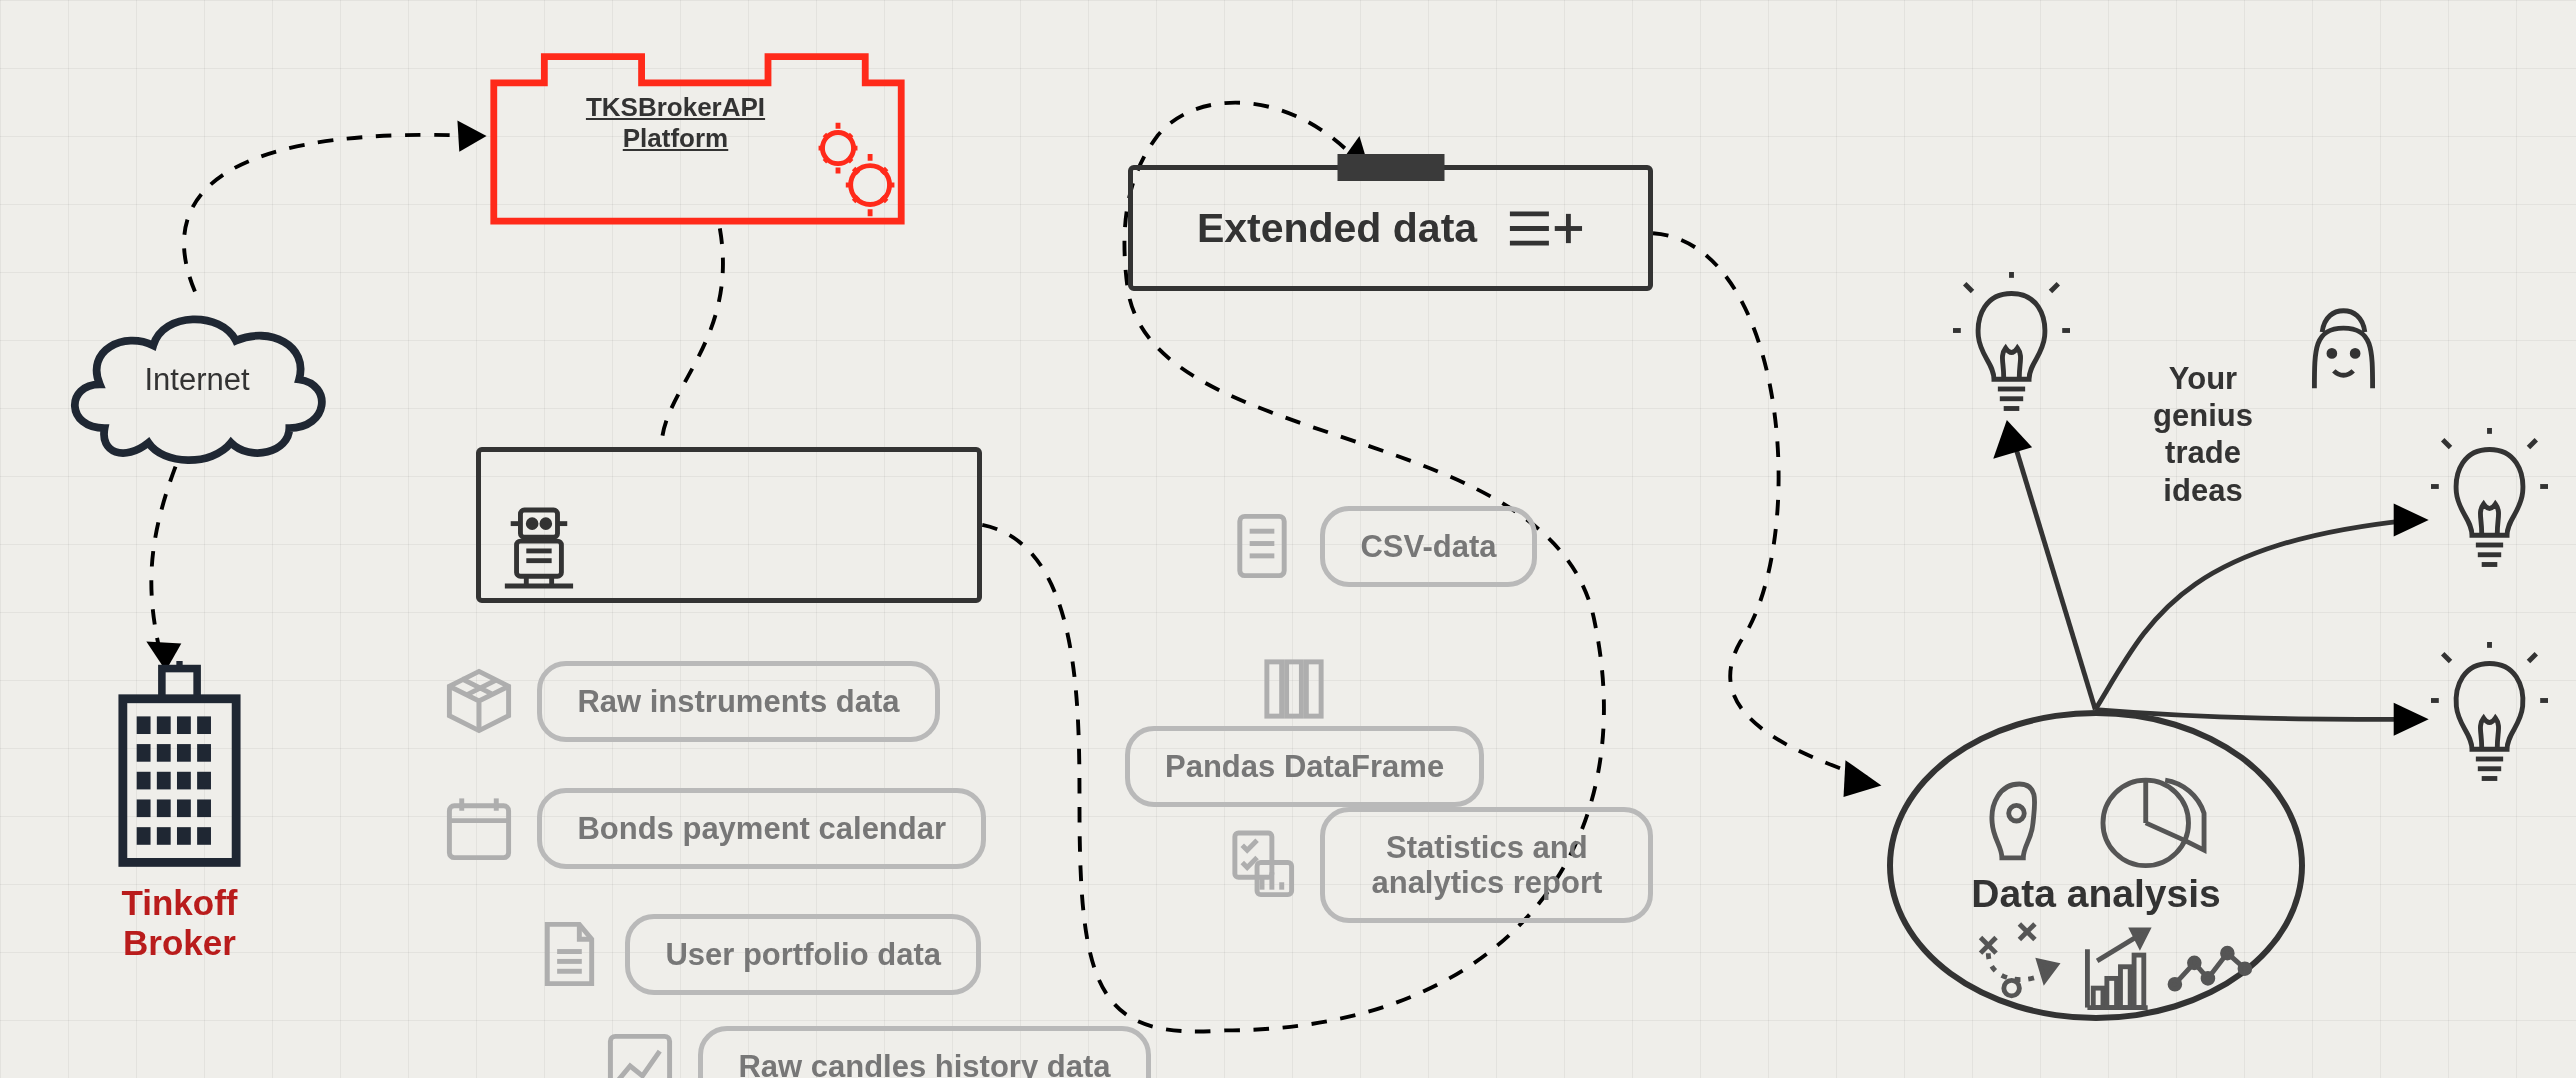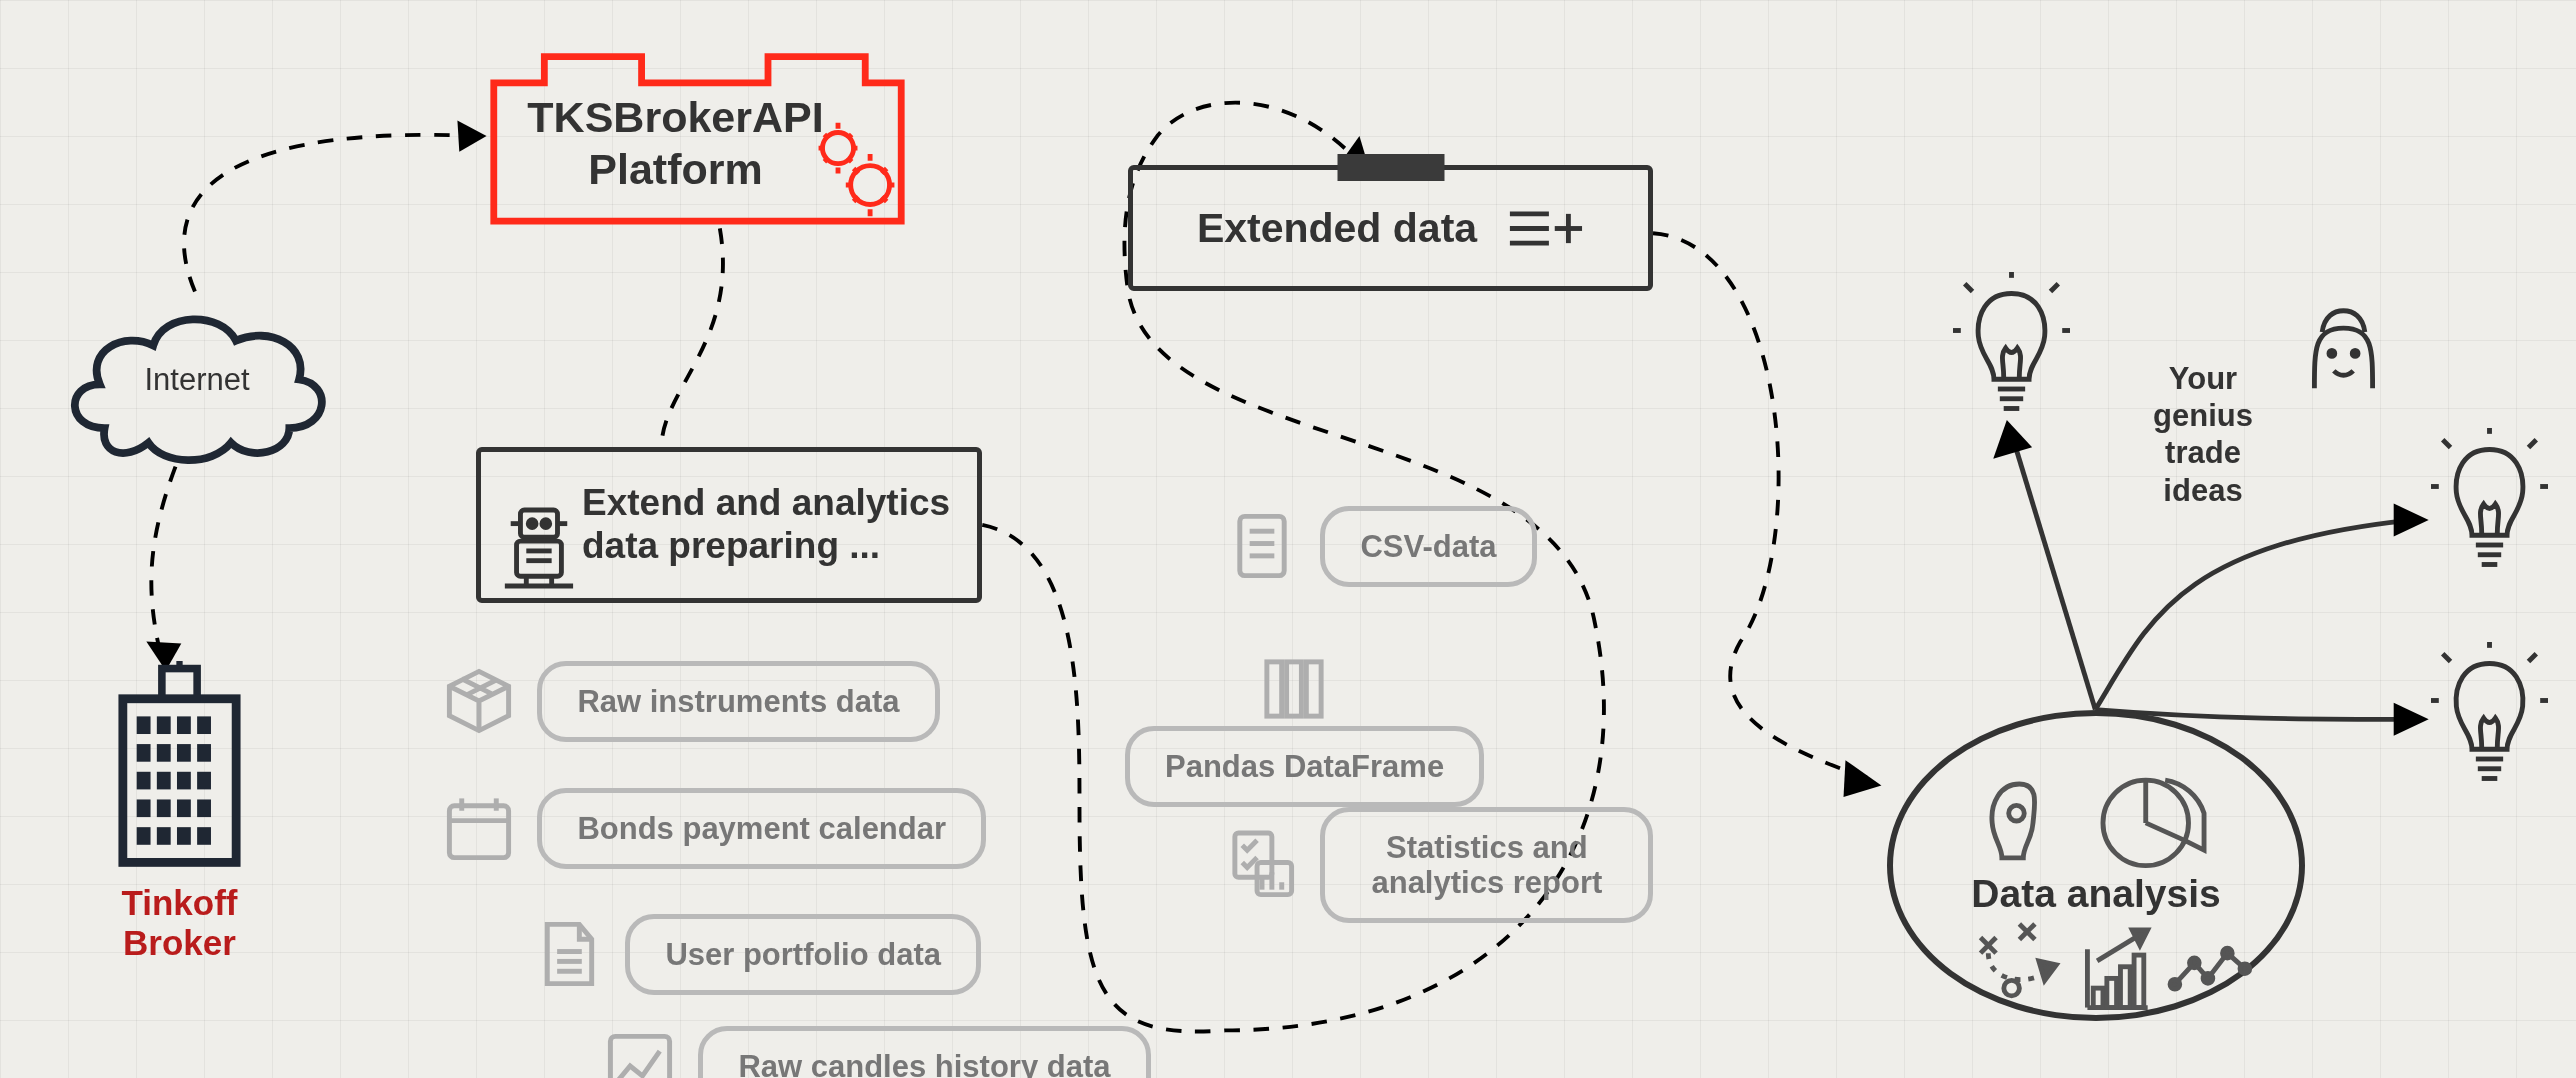--- a/index.html
+++ b/index.html
@@ -63,26 +63,27 @@
 
   
   .platform {
     position: absolute;
     left: 486px; top: 39px;
     width: 423px; height: 190px;
   }
   .platform .title {
     position: absolute;
     left: 34px; top: 53px;
-    font-size: 43px;
+    font-size: 26px;
     font-weight: 800;
     color: #333;
     text-align: center;
     width: 311px;
     line-height: 1.2;
+    text-decoration: underline;
   }
 
   
   .extendbox {
     position: absolute;
     left: 476px; top: 447px;
     width: 506px; height: 156px;
     border: 5.8px solid #333;
     border-radius: 5.8px;
     background: transparent;
@@ -272,24 +273,20 @@
         <line x1="22" y1="20" x2="12" y2="20"></line>
           <line x1="60" y1="20" x2="70" y2="20"></line>
         <rect x="18" y="38" width="46" height="36" rx="4"></rect>
         <line x1="28" y1="48" x2="54" y2="48"></line>
           <line x1="28" y1="58" x2="54" y2="58"></line>
         <line x1="6" y1="84" x2="76" y2="84"></line>
         <line x1="28" y1="74" x2="28" y2="84"></line>
           <line x1="54" y1="74" x2="54" y2="84"></line>
       </g>
     </svg>
-    <div class="txt">
-      <span>Extend and analytics</span><br>
-      <span>data preparing ...</span>
-    </div>
   </div>
 
   <div class="pill-row" style="left:442px;top:661px;">
     <svg class="icon" viewBox="0 0 60 60">
         <g stroke="#aeaeae" stroke-width="4" fill="none">
           <path d="M30 6 L54 18 L54 42 L30 54 L6 42 L6 18 Z"></path>
           <path d="M6 18 L30 30 L54 18 M30 30 L30 54"></path>
           <path d="M16 12 L40 24 M44 13 L20 25"></path>
         </g>
       </svg>

